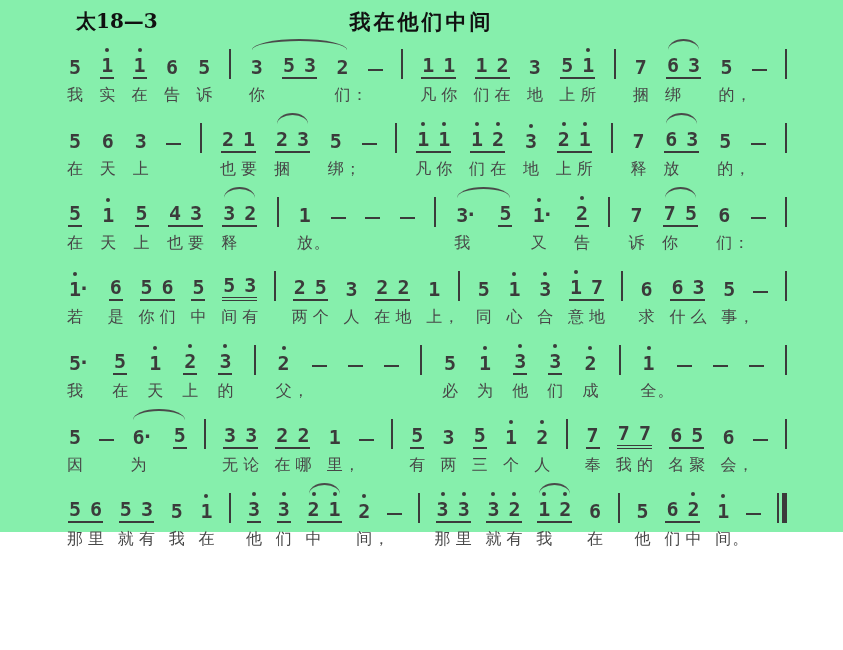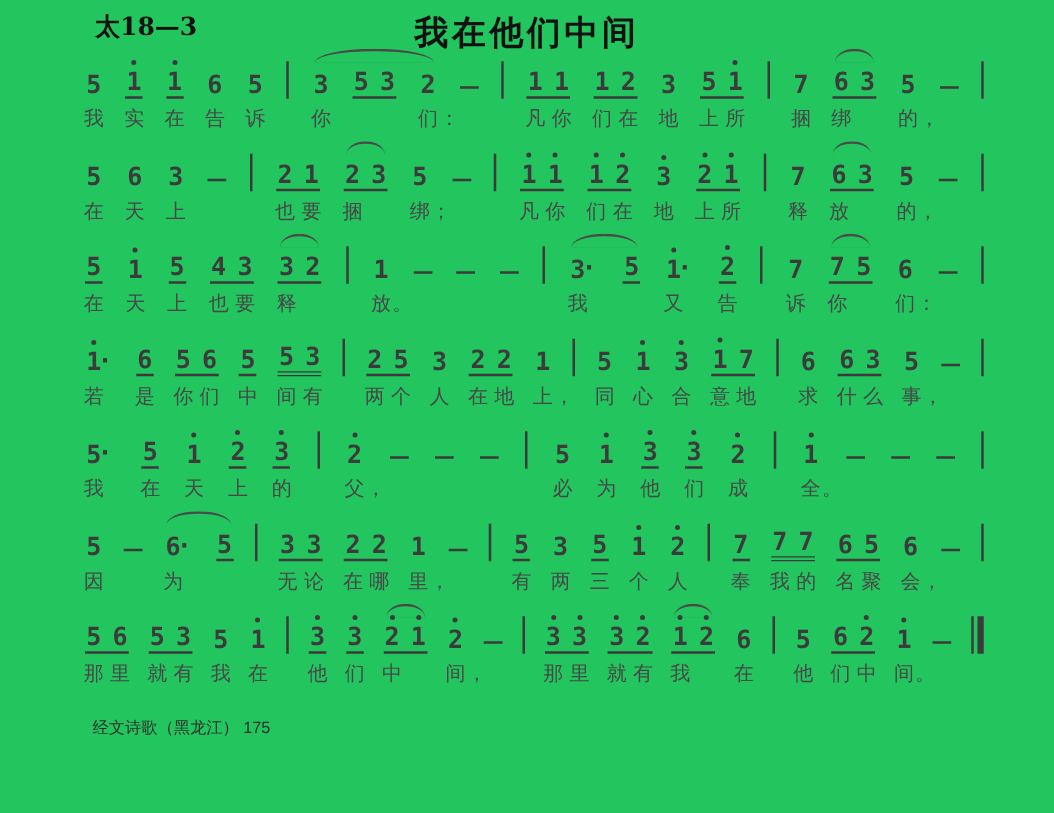--- a/index.html
+++ b/index.html
@@ -1,21 +1,21 @@
 <!DOCTYPE html>
 <html><head>
 <meta charset="utf-8">
 <style>
   *{margin:0;padding:0;box-sizing:border-box;}
   html,body{background:#fff;}
   body{width:843px;height:650px;overflow:hidden;font-family:"Liberation Sans","DejaVu Sans",sans-serif;}
-  .page{position:relative;width:843px;height:650px;background:#22c55e;color:#3b3b3b;}
+  .page{position:relative;width:843px;height:532px;background:#86efac;color:#3b3b3b;}
   .header{position:relative;height:34px;padding-top:8px;}
   .ref{position:absolute;left:76px;top:8px;font-family:"DejaVu Serif","Liberation Serif",serif;font-weight:700;font-size:20px;color:#111;}
-  .title{text-align:center;font-family:"DejaVu Serif","Liberation Serif",serif;font-weight:700;font-size:27px;color:#111;letter-spacing:3px;}
+  .title{text-align:center;font-family:"DejaVu Serif","Liberation Serif",serif;font-weight:700;font-size:21px;color:#111;letter-spacing:3px;}
   .subhead{margin:16px 0 0 74px;font-size:12px;line-height:15px;color:#2e2e2e;font-family:"DejaVu Sans Mono","Liberation Mono",monospace;}
   #score{margin:5px 56px 0 68px;}
   .music-line{position:relative;height:74px;}
   .notes-row{position:relative;display:flex;justify-content:space-between;align-items:flex-end;height:44px;padding:16px 0 4px;}
   .grp{display:inline-flex;align-items:flex-end;gap:9px;padding:0 1px 1px;}
   .u1{border-bottom:2px solid #3b3b3b;}
   .u2{border-bottom:4px double #3b3b3b;}
   .nchar{position:relative;font-family:"DejaVu Sans Mono","Liberation Mono",monospace;font-weight:700;font-size:20px;line-height:21px;color:#3b3b3b;}
   .nchar.h::before{content:"";position:absolute;top:-7px;left:50%;margin-left:-2px;width:4px;height:4px;border-radius:50%;background:#3b3b3b;}
   .nchar.da{margin-right:10px;}
@@ -564,14 +564,13 @@
         <span class="lyric" style="left: 425.445px;">就</span>
         <span class="lyric" style="left: 446.492px;">有</span>
         <span class="lyric" style="left: 476.273px;">我</span>
         <span class="lyric" style="left: 527.102px;">在</span>
         <span class="lyric" style="left: 574.617px;">他</span>
         <span class="lyric" style="left: 604.398px;">们</span>
         <span class="lyric" style="left: 625.445px;">中</span>
         <span class="lyric" style="left: 655.227px;">间。</span>
       </div>
     </div>
-  <div class="footer">经文诗歌（黑龙江）  175</div>
 </div>
 
 </body></html>

